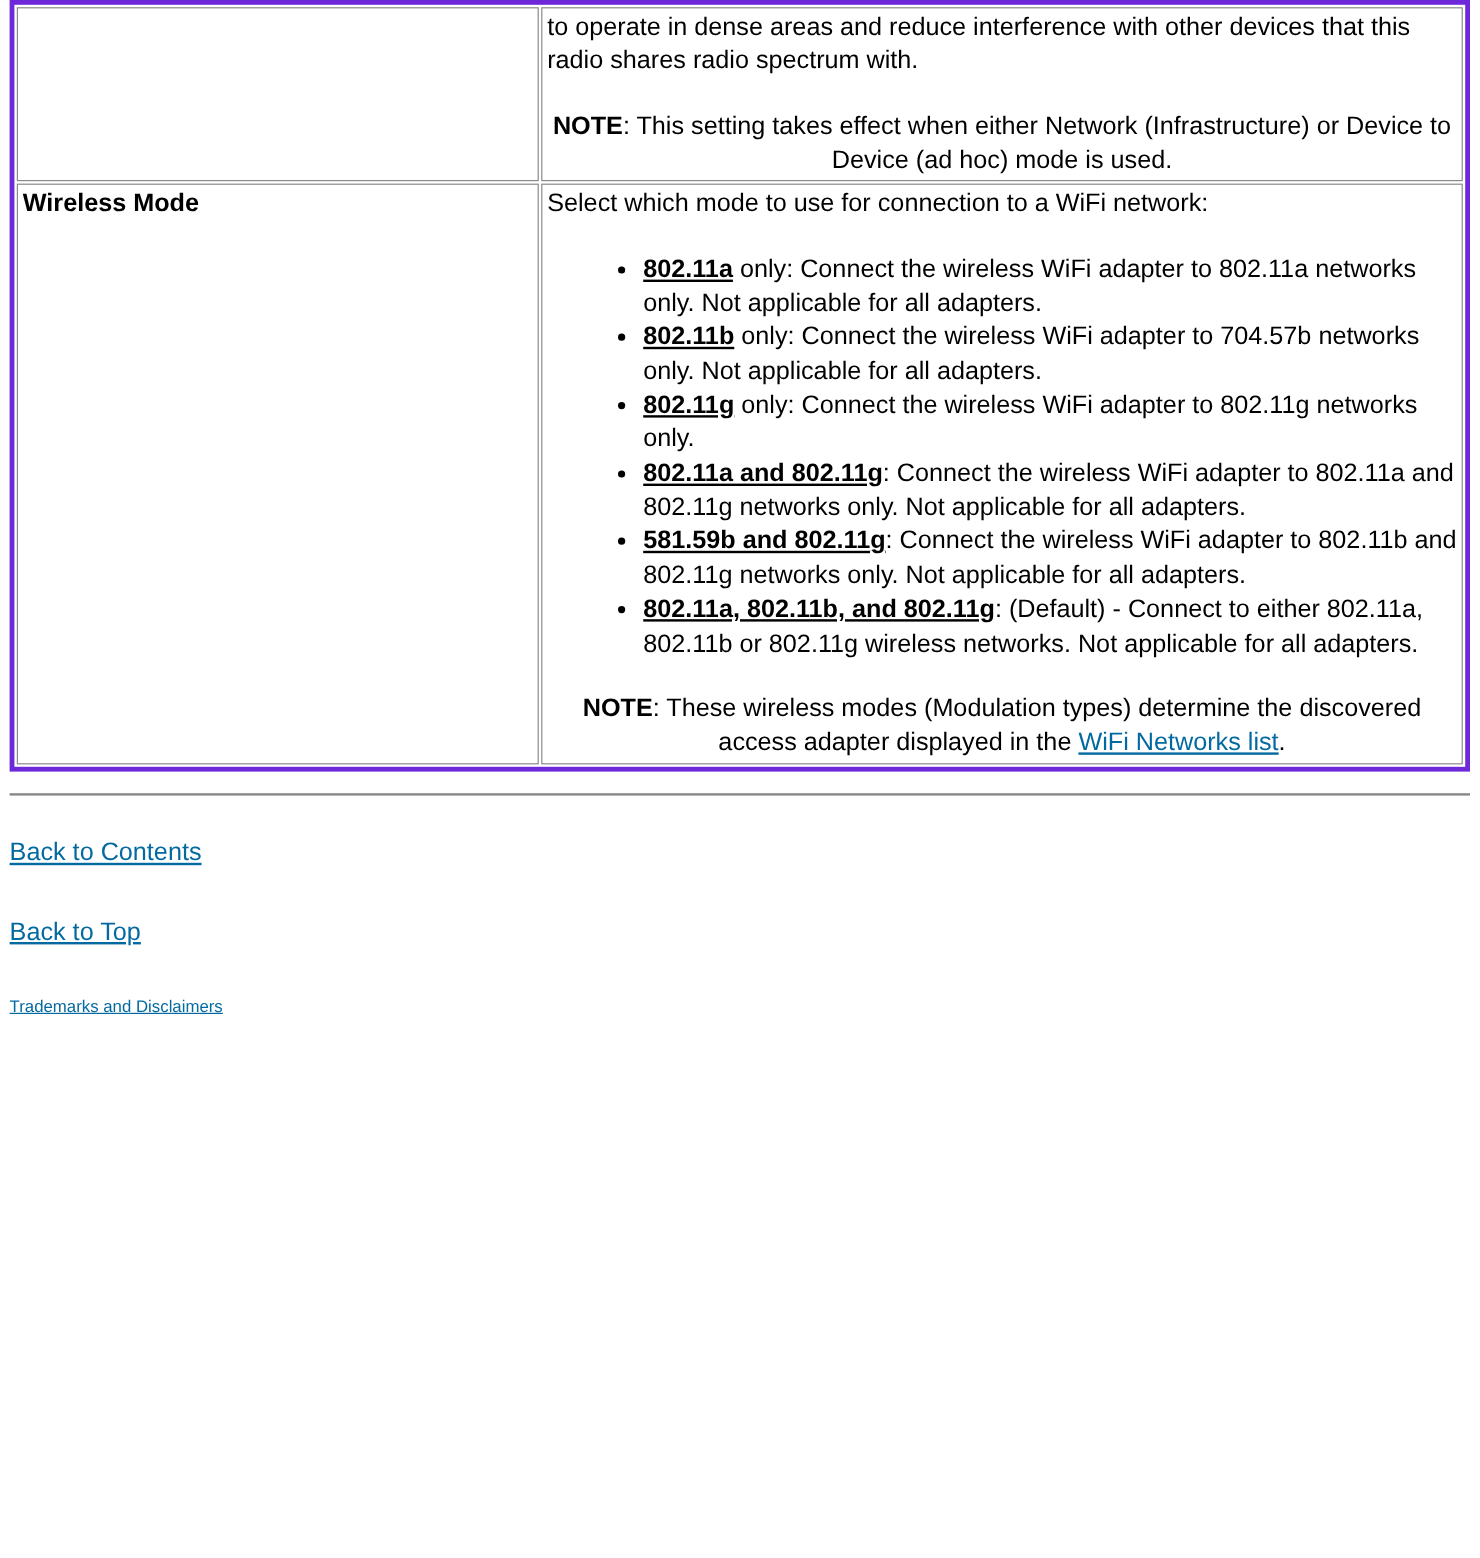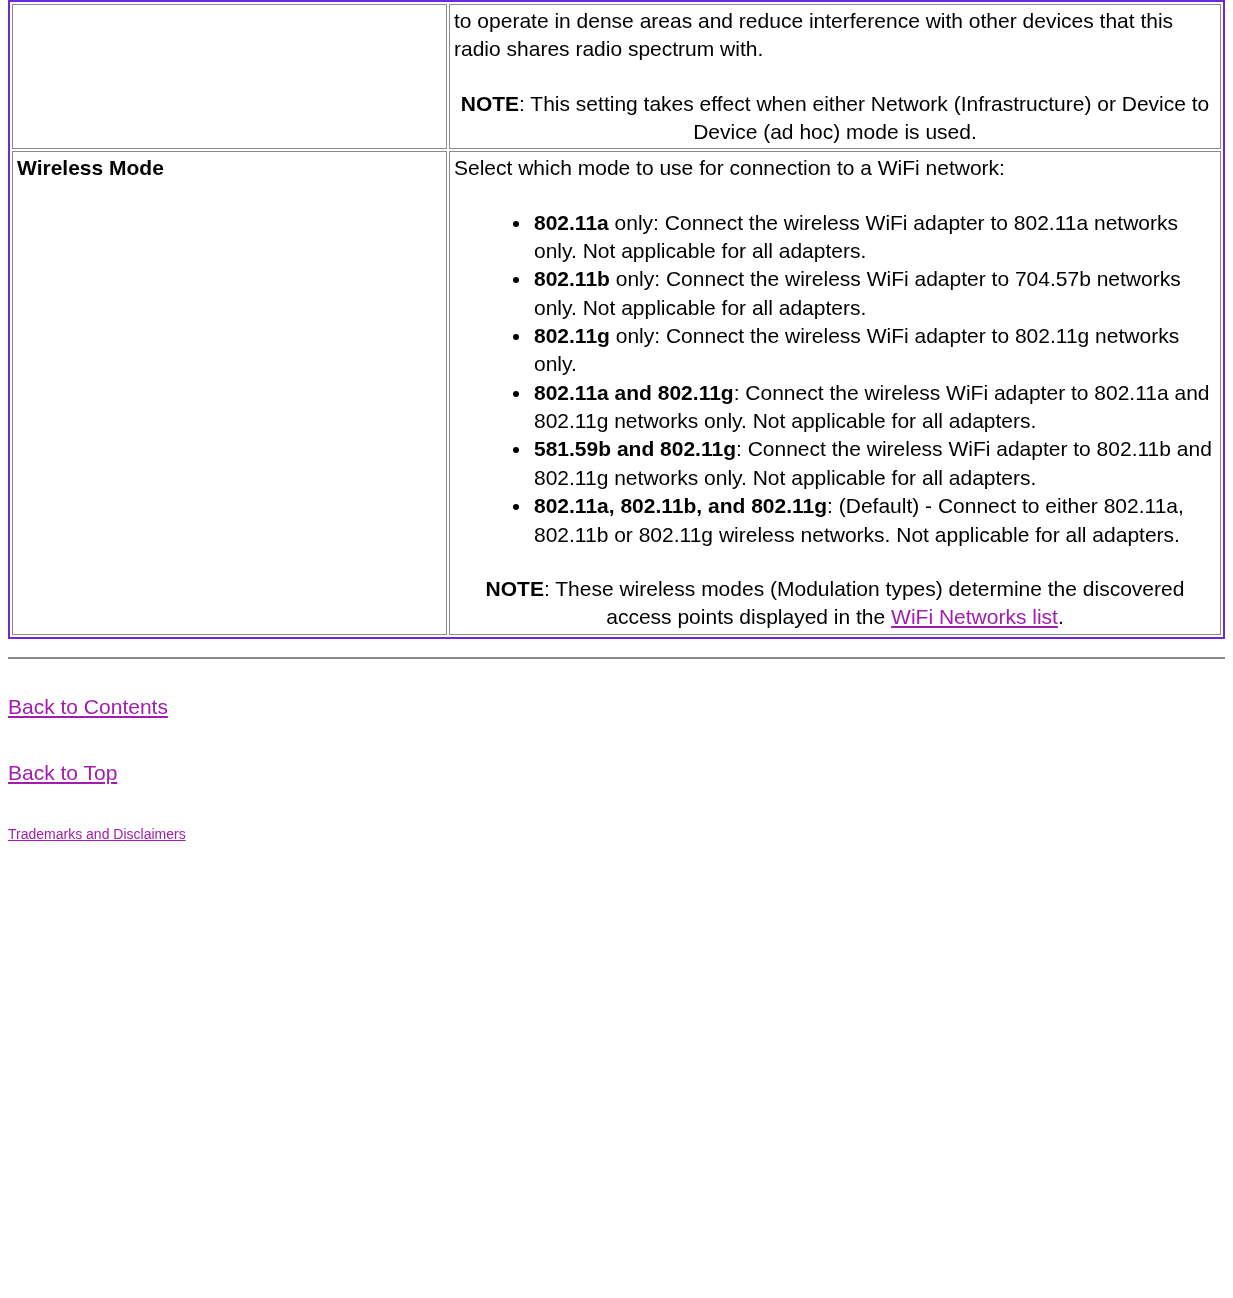--- a/index.html
+++ b/index.html
@@ -13,21 +13,21 @@
   }
   .page {
     width: 1233px;
     box-sizing: border-box;
     padding: 0 8px 20px 8px;
   }
   table.main-table {
     border-collapse: separate;
     border-spacing: 2px;
     width: 100%;
-    border: 2px solid #6d28d9;
+    border: 4px solid #6d28d9;
   }
   table.main-table td {
     border: 1px solid #8a8a8a;
     vertical-align: top;
     padding: 2px 4px 2px 4px;
   }
   td.col-name {
     width: 425px;
     font-weight: bold;
     margin-left: 33px;
@@ -42,23 +42,23 @@
   .note-label { font-weight: bold; }
   ul.bullets {
     list-style-type: disc;
     margin: 0 0 26px 0;
     padding-left: 78px;
   }
   ul.bullets li {
     padding-left: 2px;
     margin-bottom: 0;
   }
-  ul.bullets li .opt-name { font-weight: bold; }
+  ul.bullets li .opt-name { font-weight: bold; text-decoration: underline; }
   a.link {
-    color: #a21caf;
+    color: #0369a1;
     text-decoration: underline;
     cursor: pointer;
   }
   hr.sep {
     margin: 18px 0 34px 0;
     border: none;
     border-top: 2px solid #888;
   }
   .footer-links p {
     margin: 0 0 38px 0;
@@ -110,21 +110,21 @@
             </li>
             <li>
               <span class="opt-name">581.59b and 802.11g</span><span>: Connect the wireless WiFi adapter to 802.11b and 802.11g networks only. Not applicable for all adapters.</span>
             </li>
             <li>
               <span class="opt-name">802.11a, 802.11b, and 802.11g</span><span>: (Default) - Connect to either 802.11a, 802.11b or 802.11g wireless networks. Not applicable for all adapters.</span>
             </li>
           </ul>
 
           <p class="para" style="margin-bottom:0">
-            <span class="note-label">NOTE</span><span>: These wireless modes (Modulation types) determine the discovered access points displayed in the </span><a class="link">WiFi Networks list</a><span>.</span>
+            <span class="note-label">NOTE</span><span>: These wireless modes (Modulation types) determine the discovered access adapter displayed in the </span><a class="link">WiFi Networks list</a><span>.</span>
           </p>
         </td>
       </tr>
     </tbody>
   </table>
 
   <hr class="sep">
 
   <div class="footer-links">
     <p>

